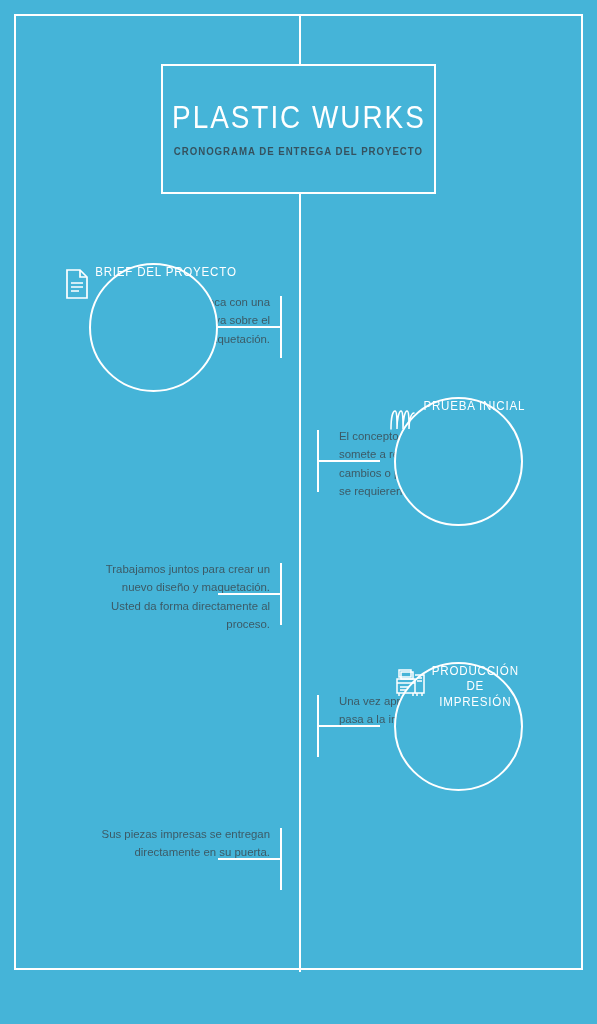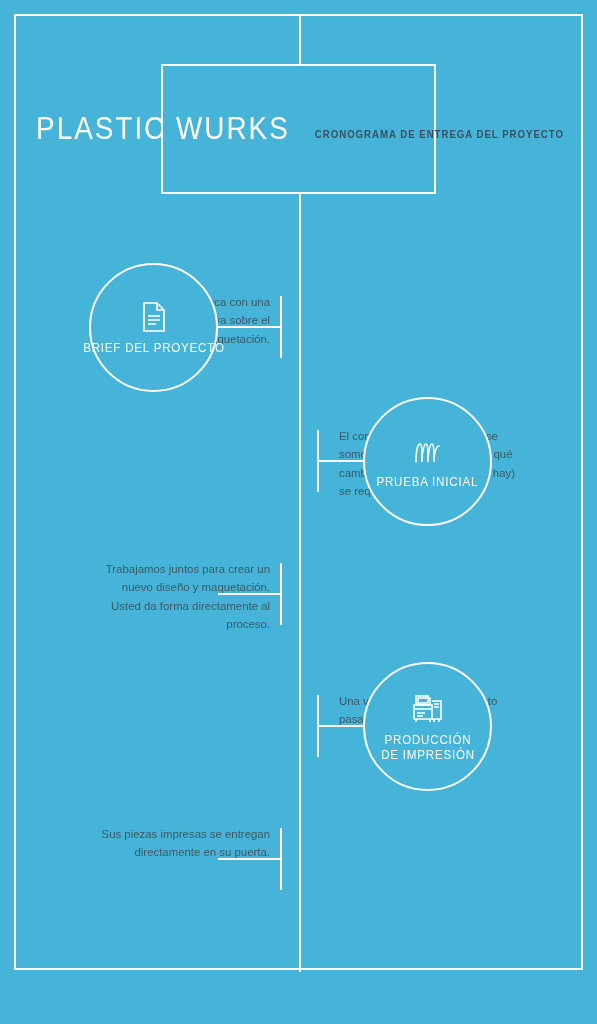--- a/index.html
+++ b/index.html
@@ -37,20 +37,21 @@
 
   
   #title-card {
     position: absolute;
     left: 161px;
     top: 64px;
     width: 275px;
     height: 130px;
     border: 2px solid #ffffff;
     display: flex;
+    flex-direction: column;
     align-items: center;
     justify-content: center;
     background: #45b4d8;
     z-index: 5;
   }
   #title-main {
     color: #ffffff;
     font-size: 31px;
     letter-spacing: 2.2px;
     font-weight: 400;
@@ -78,28 +79,27 @@
   }
 
   .circle {
     position: absolute;
     width: 129px;
     height: 129px;
     border: 2px solid #ffffff;
     border-radius: 50%;
     background: #45b4d8;
     display: flex;
-    flex-direction: column;
-    align-items: center;
+    flex-direction: row;
     justify-content: center;
     z-index: 4;
     top: 0;
   }
   .step.left  .circle { left: 89px; }
-  .step.right .circle { left: 363px; }
+  .step.right .circle { left: 394px; }
 
   .circle .icon {
     height: 34px;
     display: flex;
     align-items: flex-end;
     justify-content: center;
     margin-bottom: 9px;
   }
   .circle .clabel {
     color: #ffffff;

